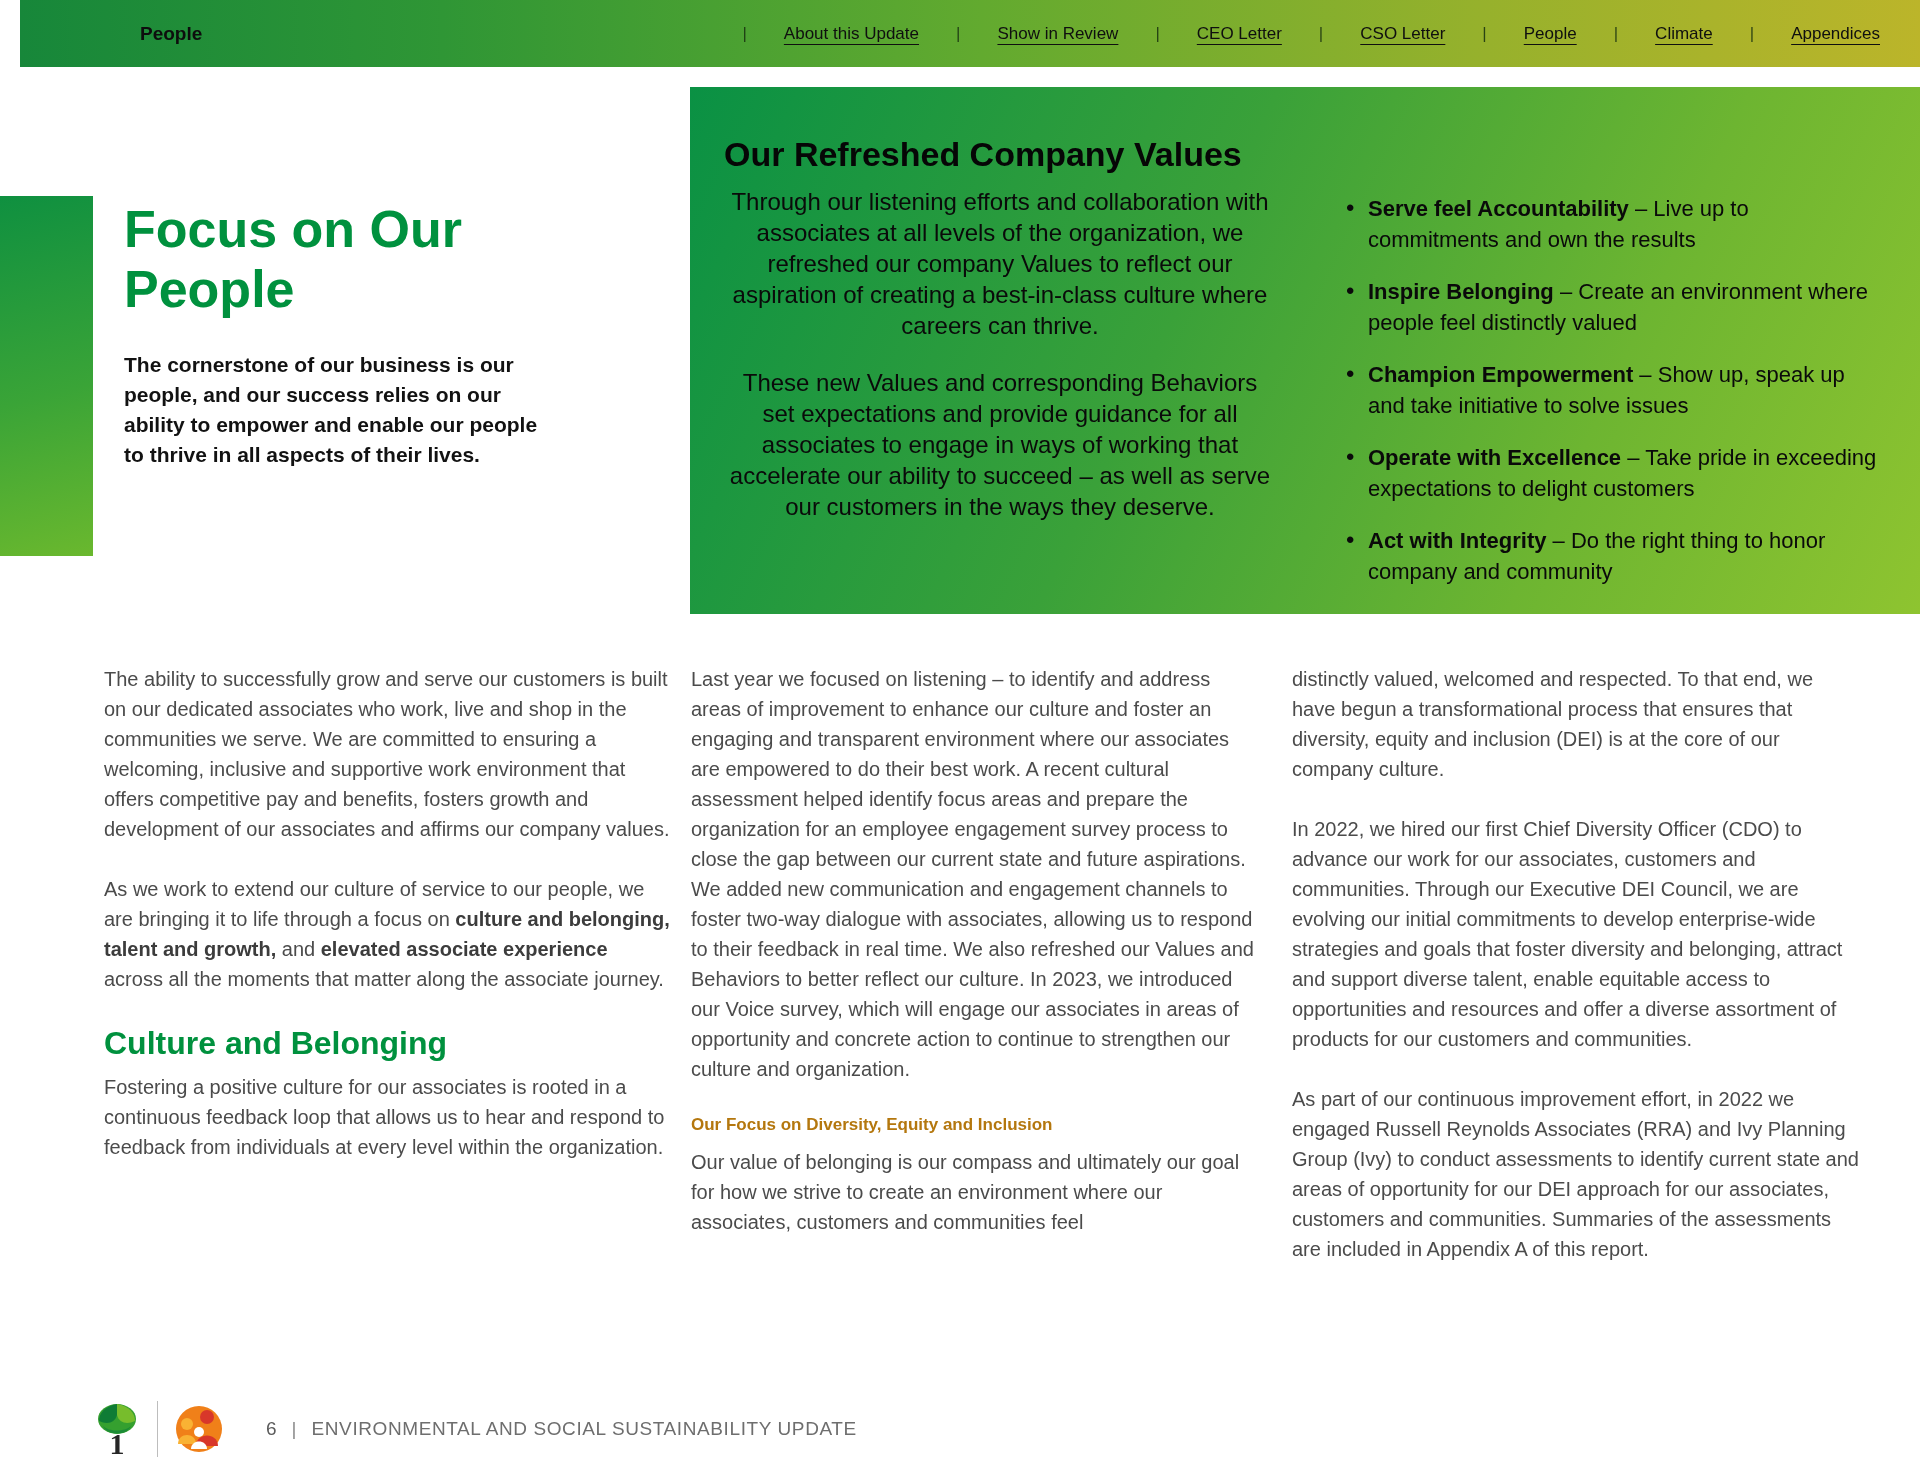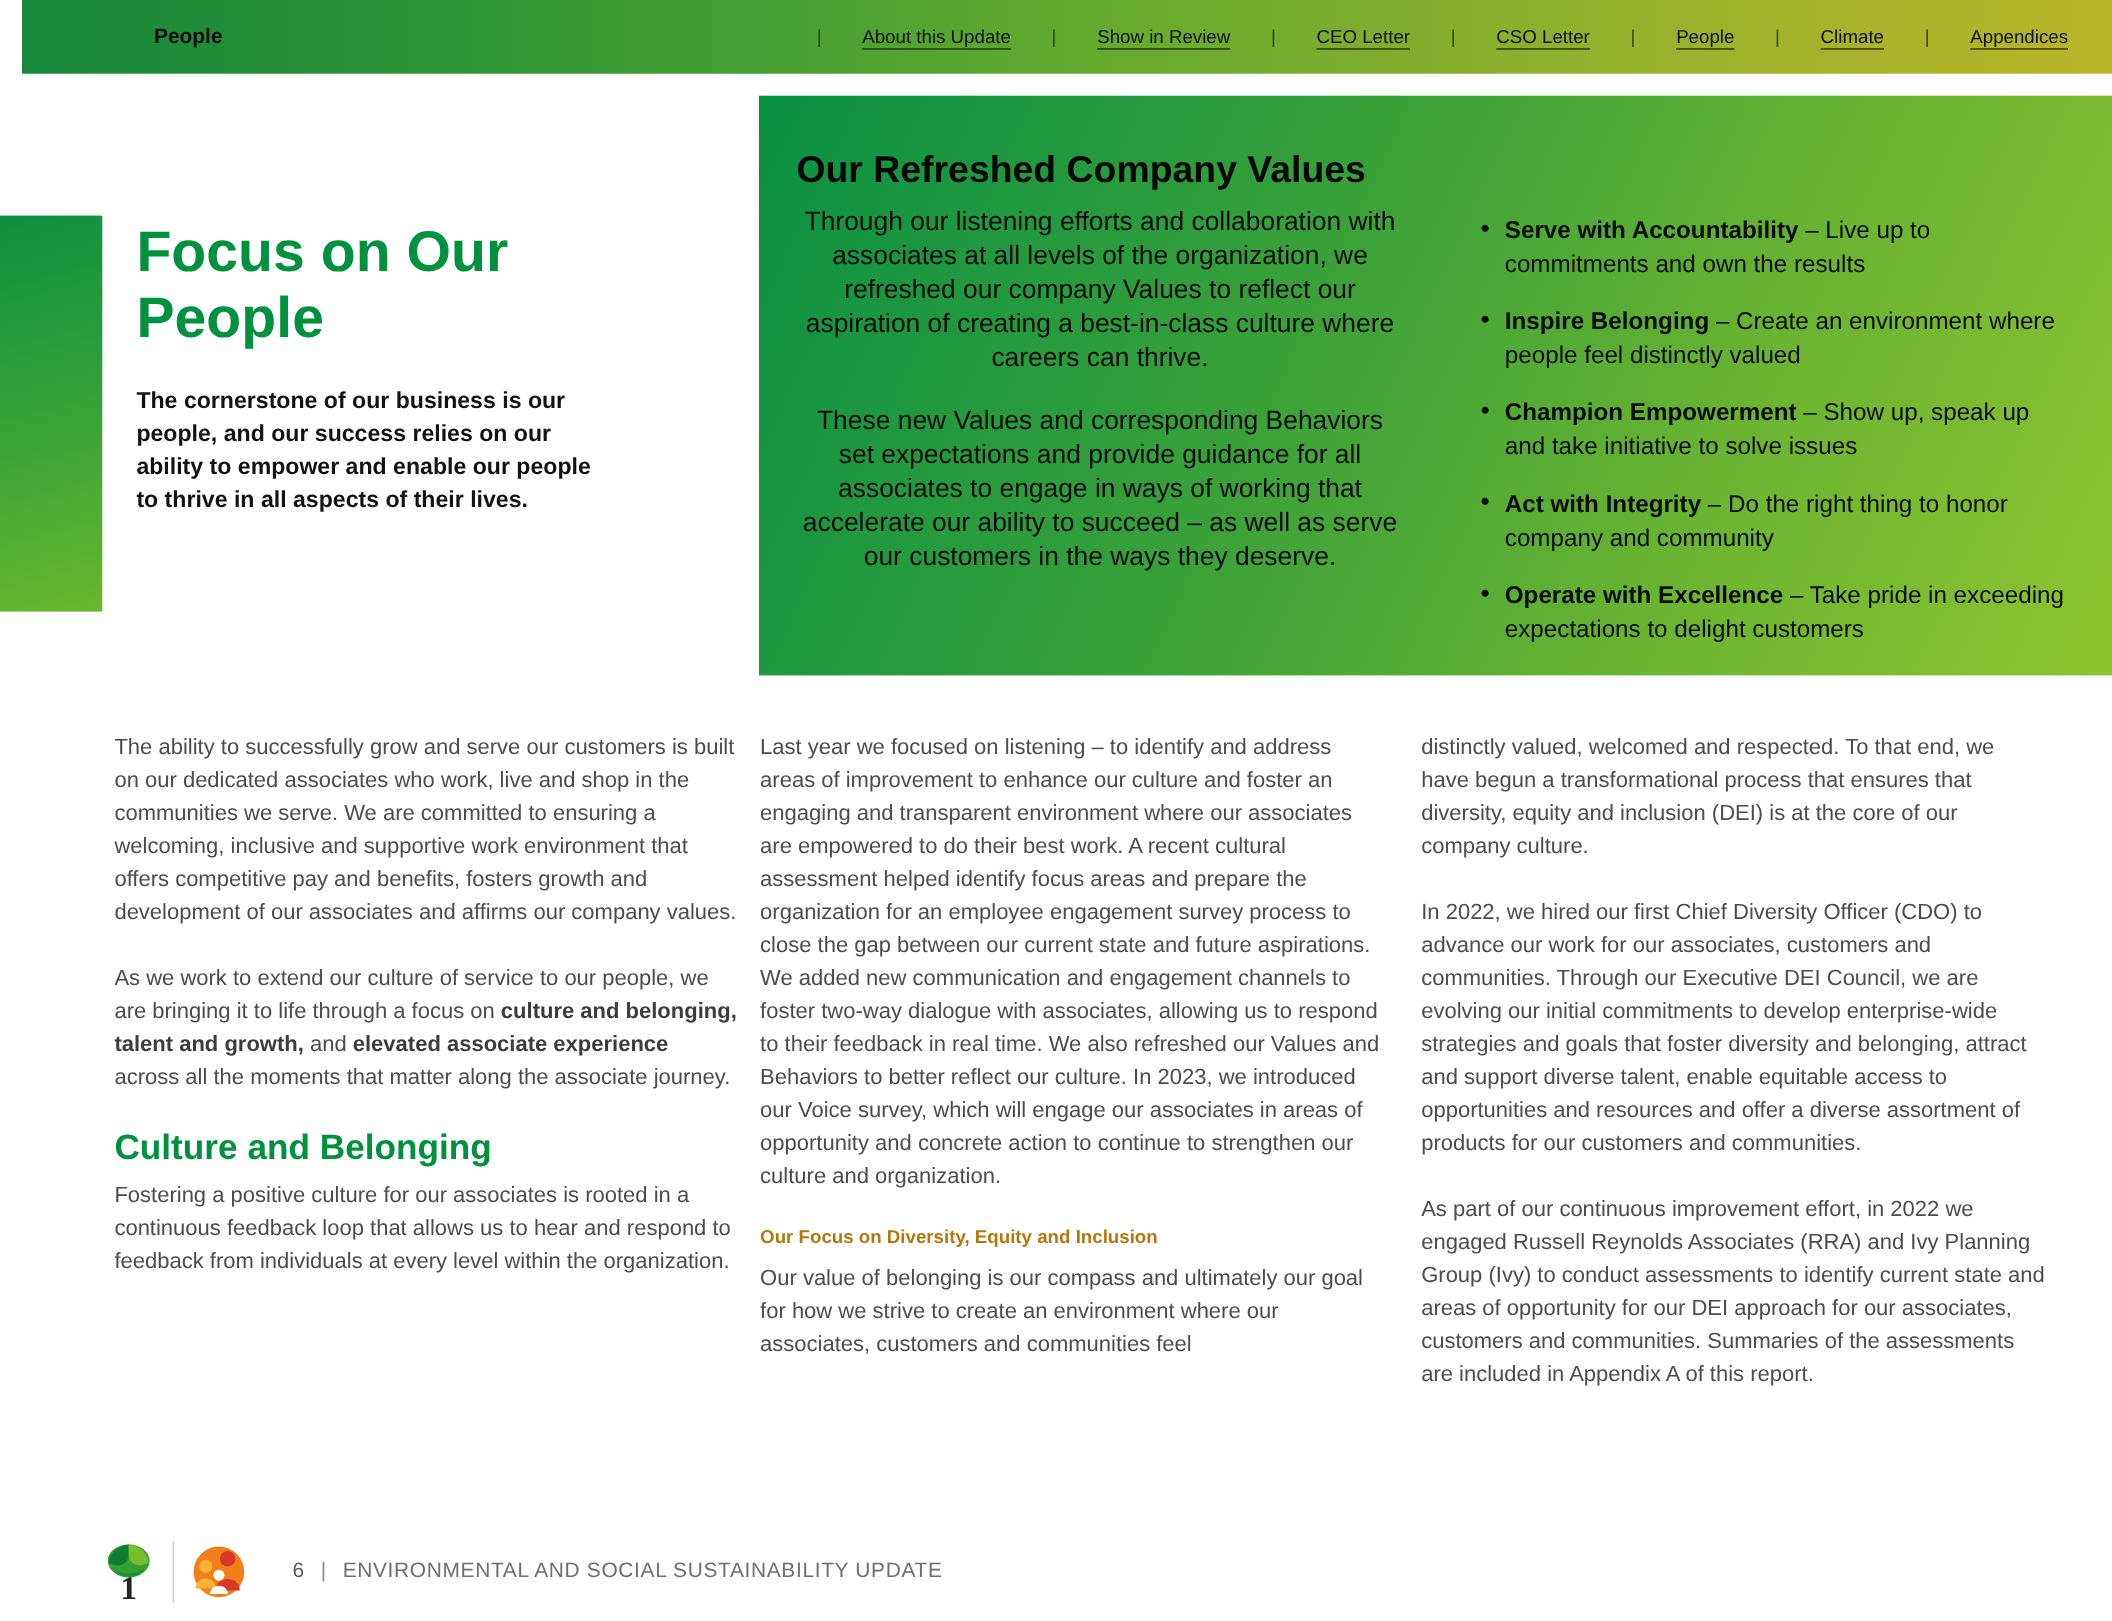--- a/index.html
+++ b/index.html
@@ -90,25 +90,25 @@
     <p class="hero-intro">The cornerstone of our business is our people, and our success relies on our ability to empower and enable our people to thrive in all aspects of their lives.</p>
   </section>
 
   <section class="values-box">
     <div class="vb-left">
       <h2 class="vb-title">Our Refreshed Company Values</h2>
       <p class="vb-para">Through our listening efforts and collaboration with associates at all levels of the organization, we refreshed our company Values to reflect our aspiration of creating a best-in-class culture where careers can thrive.</p>
       <p class="vb-para">These new Values and corresponding Behaviors set expectations and provide guidance for all associates to engage in ways of working that accelerate our ability to succeed – as well as serve our customers in the ways they deserve.</p>
     </div>
     <ul class="vb-list">
-      <li><b>Serve with Accountability</b><span> – Live up to commitments and own the results</span></li>
+      <li><b>Serve feel Accountability</b><span> – Live up to commitments and own the results</span></li>
       <li><b>Inspire Belonging</b><span> – Create an environment where people feel distinctly valued</span></li>
       <li><b>Champion Empowerment</b><span> – Show up, speak up and take initiative to solve issues</span></li>
+      <li><b>Operate with Excellence</b><span> – Take pride in exceeding expectations to delight customers</span></li>
       <li><b>Act with Integrity</b><span> – Do the right thing to honor company and community</span></li>
-      <li><b>Operate with Excellence</b><span> – Take pride in exceeding expectations to delight customers</span></li>
     </ul>
   </section>
 
   <section class="cols">
 
     <div class="col col-1">
       <p>The ability to successfully grow and serve our customers is built on our dedicated associates who work, live and shop in the communities we serve. We are committed to ensuring a welcoming, inclusive and supportive work environment that offers competitive pay and benefits, fosters growth and development of our associates and affirms our company values.</p>
       <p><span>As we work to extend our culture of service to our people, we are bringing it to life through a focus on </span><b>culture and belonging, talent and growth,</b><span> and </span><b>elevated associate experience</b><span> across all the moments that matter along the associate journey.</span></p>
       <h3 class="green-heading">Culture and Belonging</h3>
       <p>Fostering a positive culture for our associates is rooted in a continuous feedback loop that allows us to hear and respond to feedback from individuals at every level within the organization.</p>

